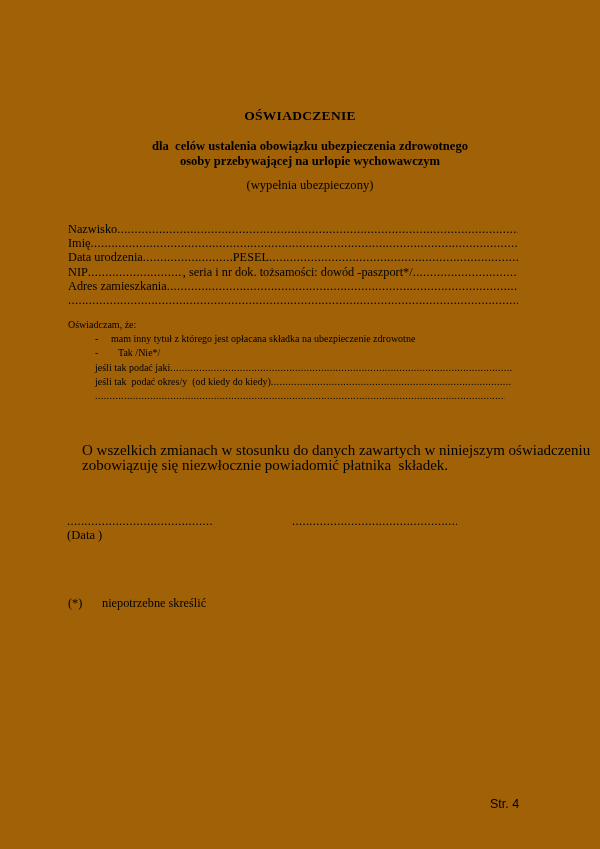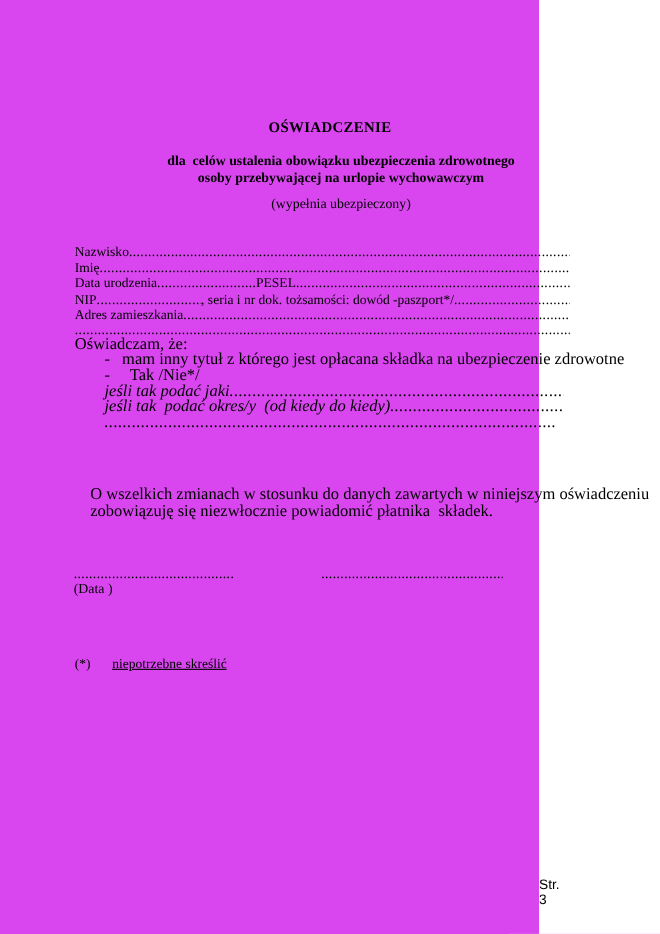--- a/index.html
+++ b/index.html
@@ -4,21 +4,21 @@
 <style>
   html, body { margin: 0; padding: 0; }
   body {
     width: 600px; height: 849px;
     background: #ffffff;
     color: #000000;
     font-family: "Liberation Serif", serif;
     position: relative;
     overflow: hidden;
   }
-  .page { position: absolute; top: 0; left: 0; width: 490px; height: 849px; background: #d946ef; }
+  .page { position: absolute; top: 0; left: 0; width: 600px; height: 849px; background: #a16207; }
 
   .title {
     position: absolute; top: 108px; left: 0; width: 600px;
     text-align: center; font-weight: bold; font-size: 13.5px; letter-spacing: 0.3px;
     white-space: pre;
   }
   .subtitle {
     position: absolute; top: 139px; left: 10px; width: 600px;
     text-align: center; font-weight: bold; font-size: 12.6px; line-height: 14.5px;
   }
@@ -26,31 +26,31 @@
   .fillnote {
     position: absolute; top: 178px; left: 10px; width: 600px;
     text-align: center; font-size: 12.6px; white-space: pre;
   }
 
   .fields {
     position: absolute; top: 222px; left: 68px; width: 450px;
     font-size: 12.3px; line-height: 14.2px;
   }
   .decl {
-    position: absolute; top: 306px; left: 68px; width: 450px;
-    font-size: 15px; line-height: 14.2px;
+    position: absolute; top: 318px; left: 68px; width: 450px;
+    font-size: 10px; line-height: 14.2px;
   }
   .row { display: flex; }
   .lbl { flex: 0 0 auto; white-space: pre; }
   .dots { overflow: hidden; white-space: nowrap; flex: 0 0 auto; letter-spacing: 0.4px; }
   .dots.fill { flex: 1 1 auto; min-width: 0; }
   .dots.w90 { width: 90px; }
   .dots.w95 { width: 95px; }
 
-  .indent { padding-left: 27px; font-style: italic; }
+  .indent { padding-left: 27px; }
   .bullet { display: flex; padding-left: 27px; }
   .dash1 { flex: 0 0 16px; }
   .dash2 { flex: 0 0 23px; }
   .mr6  { margin-right: 6px; }
   .mr13 { margin-right: 13px; }
 
   .commit {
     position: absolute; top: 443px; left: 82px; width: 440px;
     font-size: 15px; line-height: 15px;
   }
@@ -65,21 +65,20 @@
   .sig-label {
     position: absolute; top: 528px;
     font-size: 12.6px; text-align: left; white-space: pre;
   }
   .sig-label.date { left: 67px; width: 146px; }
   .sig-label.sign { left: 292px; width: 165px; }
 
   .footnote {
     position: absolute; top: 596px; left: 68px;
     font-size: 12.3px;
-    text-decoration: underline;
   }
   .footnote .marker { display: inline-block; width: 34px; }
   .footnote .txt { white-space: pre; }
 
   .pagenum {
     position: absolute; top: 797px; left: 490px;
     font-family: "Liberation Sans", sans-serif; font-size: 12.5px;
   }
 </style>
 </head>
@@ -155,15 +154,15 @@
   </div>
 
   <div class="sig-line date dots">................................................................................................................................................................................................................................................................</div>
   <div class="sig-line sign dots">................................................................................................................................................................................................................................................................</div>
   <div class="sig-label date">(Data )</div>
 
   <div class="footnote">
     <span class="marker">(*)</span><span class="txt">niepotrzebne skreślić</span>
   </div>
 
-  <div class="pagenum">Str. 3</div>
+  <div class="pagenum">Str. 4</div>
 
 </div>
 
 </body></html>

